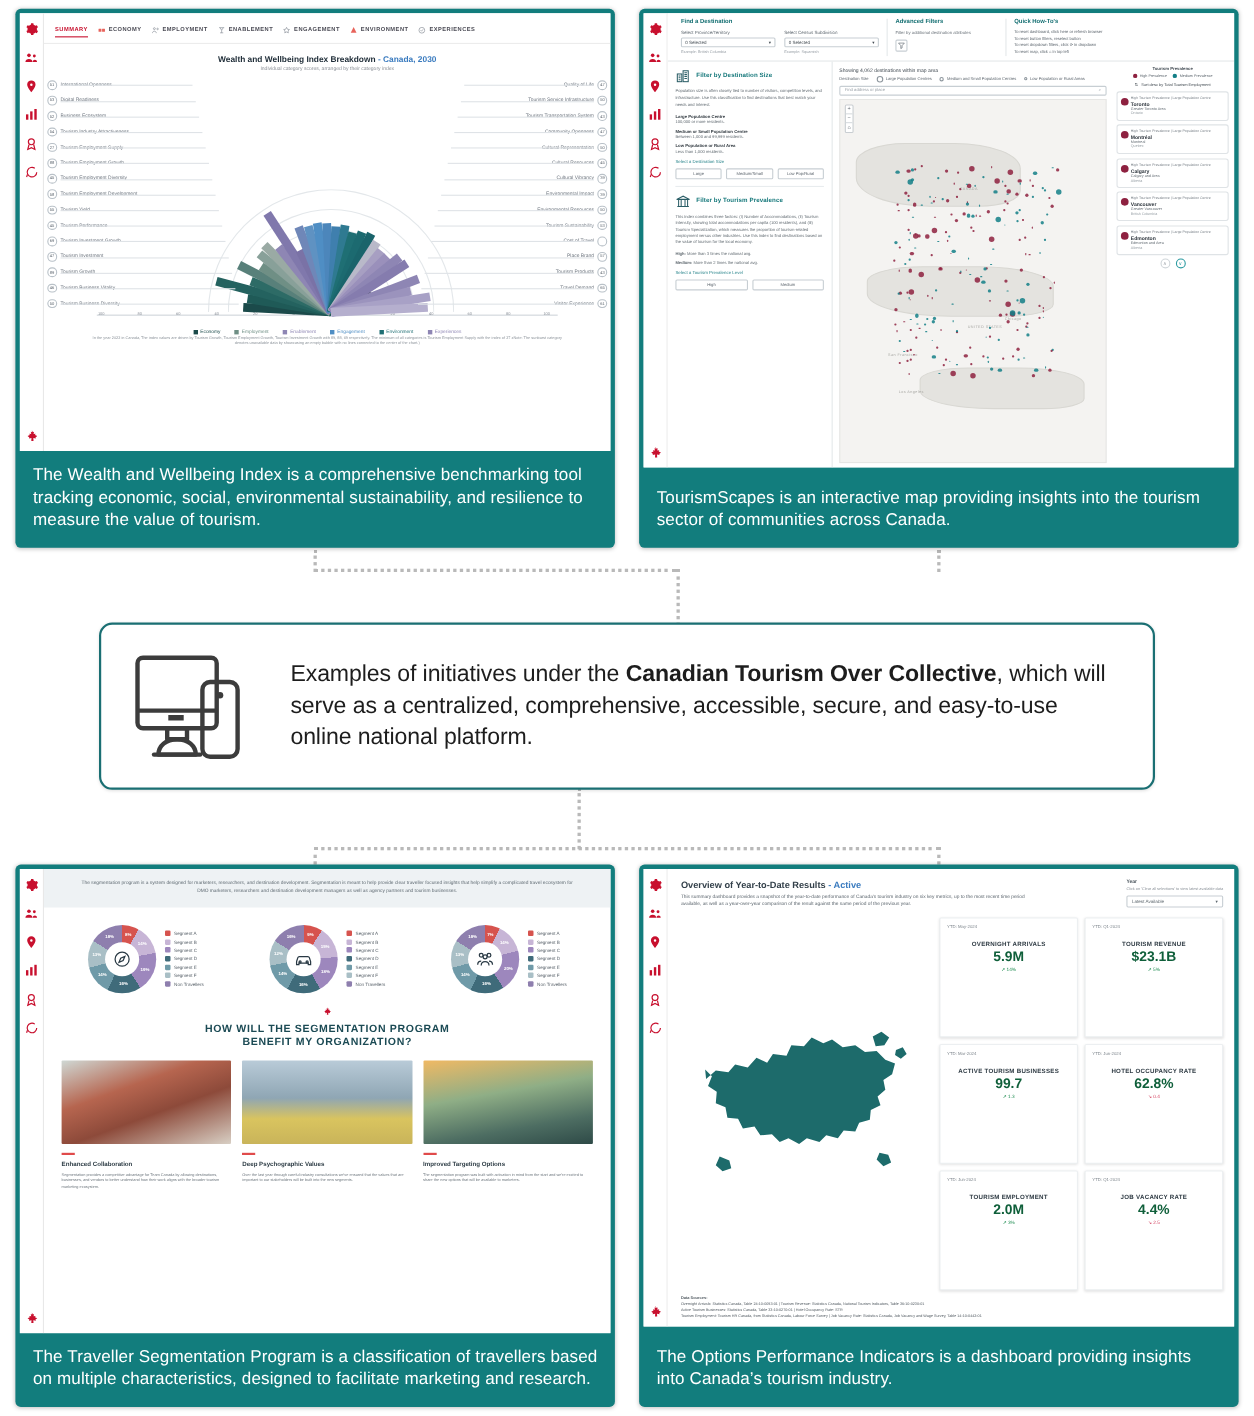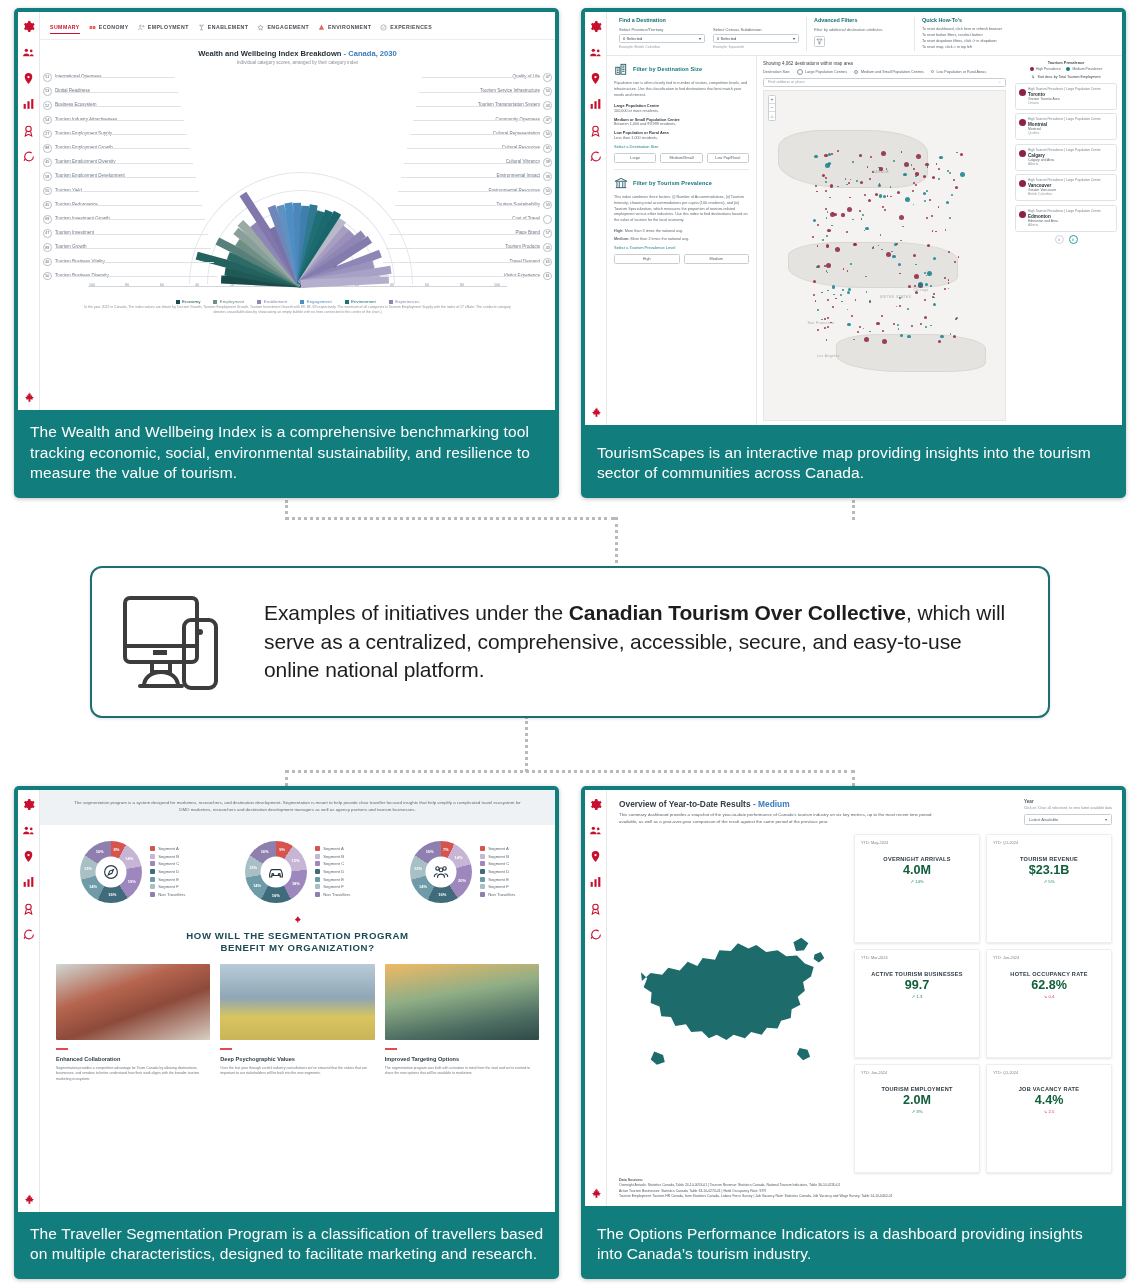--- a/index.html
+++ b/index.html
@@ -1310,21 +1310,21 @@
               <path d="M12 2l1.6 3.6 2-.9-.8 3.8 3.4-.6-1 2.2 3.8 1.8-3 2.2.8 2-4.4-.8.3 4.7H11l.3-4.7-4.4.8.8-2-3-2.2 3.8-1.8-1-2.2 3.4.6-.8-3.8 2 .9z"></path>
             </svg></span>
       </div>
 
       <div class="pane">
         <div class="pi-wrap">
           <div class="pi-head">
             <div>
               <div class="pi-title">
                 <span>Overview of Year-to-Date Results</span>
-                <span class="loc">- Medium</span>
+                <span class="loc">- Active</span>
               </div>
               <div class="pi-desc">This summary dashboard provides a snapshot of the year-to-date performance of Canada's tourism industry on six key metrics, up to the most recent time period available, as well as a year-over-year comparison of the result against the same period of the previous year.</div>
             </div>
             <div class="pi-yr">
               <div class="pi-yrl">Year</div>
               <div class="pi-yrn">Click on 'Clear all selections' to view latest available data</div>
               <div class="pi-yrsel">
                   <span>Latest Available</span>
                   <span>▾</span>
                 </div>
@@ -1337,21 +1337,21 @@
                 <path fill="#1d6b6b" d="M26 74l10-9 13 2 7-8 13 3 9-10 11 5 6-9 14 2 5-11 13 1 8-9 12 6 9-4 11 8 13-2 10 7 12-1 9 9 10 4-3 11-9 6 2 10-8 7 3 9-10 5-1 10-11 3-4 9-12-1-6 8-12-3-7 7-13-4-8 6-11-6-9 4-8-8-12 1-6-9-12 2-5-10-11-1-2-11-10-4 1-12-9-6 4-10-7-7z"></path>
                 <path fill="#1d6b6b" d="M198 30l9-5 8 6-5 8-9 1zM222 44l7-3 4 7-6 5-6-4z"></path>
                 <path fill="#1d6b6b" d="M40 154l10 4 2 8-9 3-7-6zM205 150l9 2 3 8-8 4-7-7z"></path>
               </svg>
             </div>
 
             <div class="pi-kpis" id="pikpis">
                 <div class="kpi">
                   <div class="per">YTD: May-2024</div>
                   <div class="ttl">OVERNIGHT ARRIVALS</div>
-                  <div class="val">4.0M</div>
+                  <div class="val">5.9M</div>
                   <div class="chg up">↗ 14%</div>
                 </div>
                 <div class="kpi">
                   <div class="per">YTD: Q1-2024</div>
                   <div class="ttl">TOURISM REVENUE</div>
                   <div class="val">$23.1B</div>
                   <div class="chg up">↗ 5%</div>
                 </div>
                 <div class="kpi">
                   <div class="per">YTD: Mar-2024</div>

